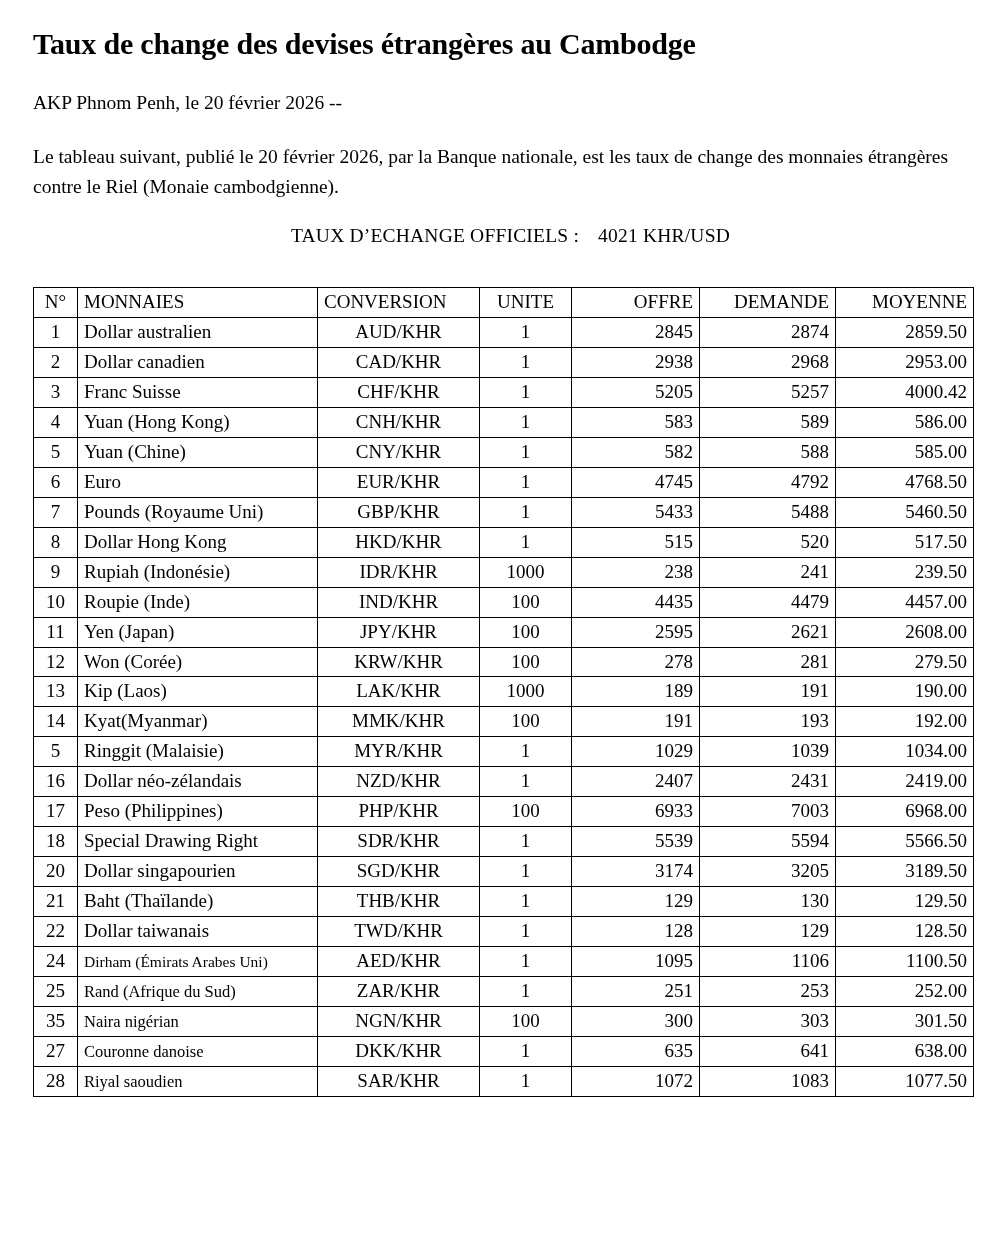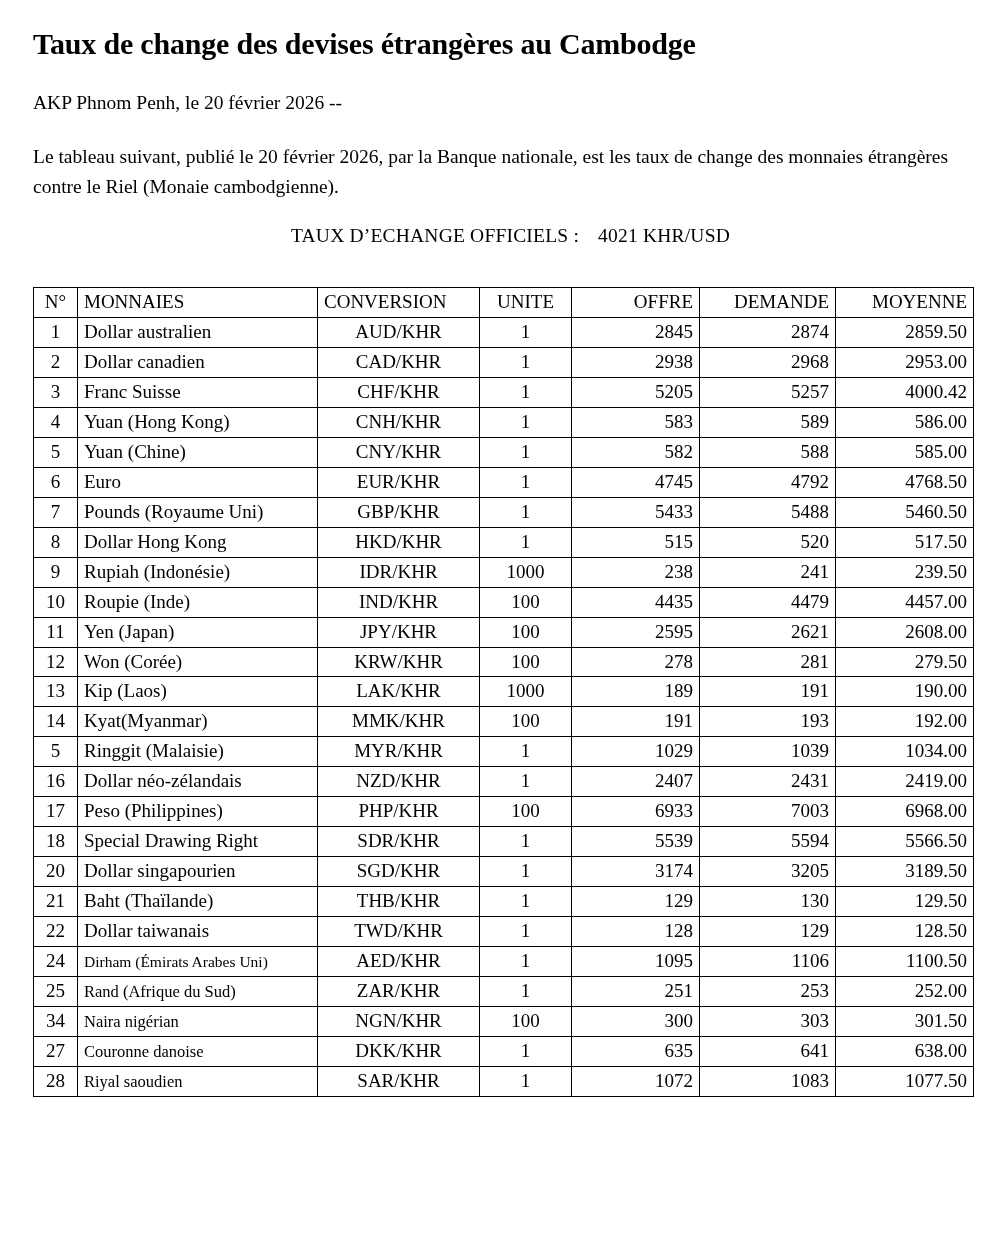--- a/index.html
+++ b/index.html
@@ -322,21 +322,21 @@
         <tr>
           <td class="t-no">25</td>
           <td class="t-cur small-name">Rand (Afrique du Sud)</td>
           <td class="t-conv">ZAR/KHR</td>
           <td class="t-unit">1</td>
           <td class="t-num">251</td>
           <td class="t-num">253</td>
           <td class="t-num">252.00</td>
         </tr>
         <tr>
-          <td class="t-no">34</td>
+          <td class="t-no">35</td>
           <td class="t-cur small-name">Naira nigérian</td>
           <td class="t-conv">NGN/KHR</td>
           <td class="t-unit">100</td>
           <td class="t-num">300</td>
           <td class="t-num">303</td>
           <td class="t-num">301.50</td>
         </tr>
         <tr>
           <td class="t-no">27</td>
           <td class="t-cur small-name">Couronne danoise</td>

